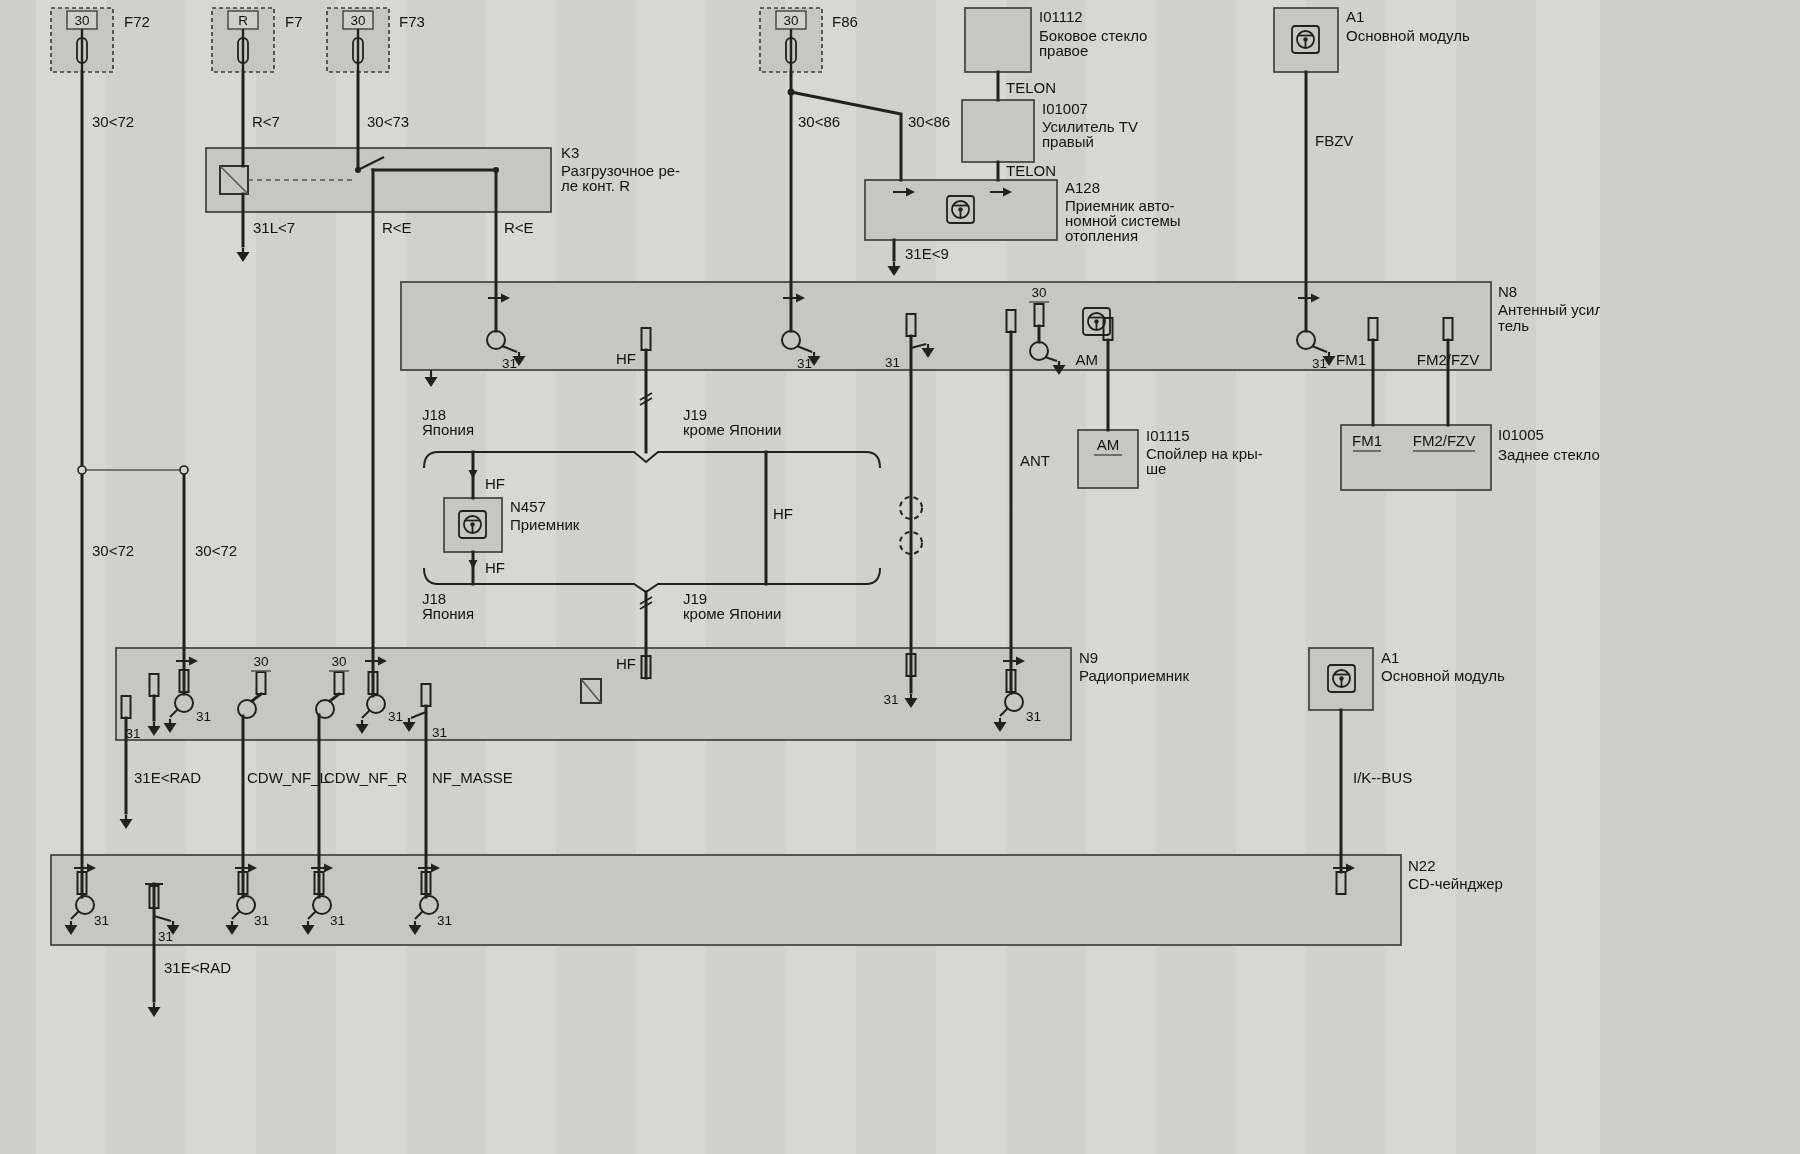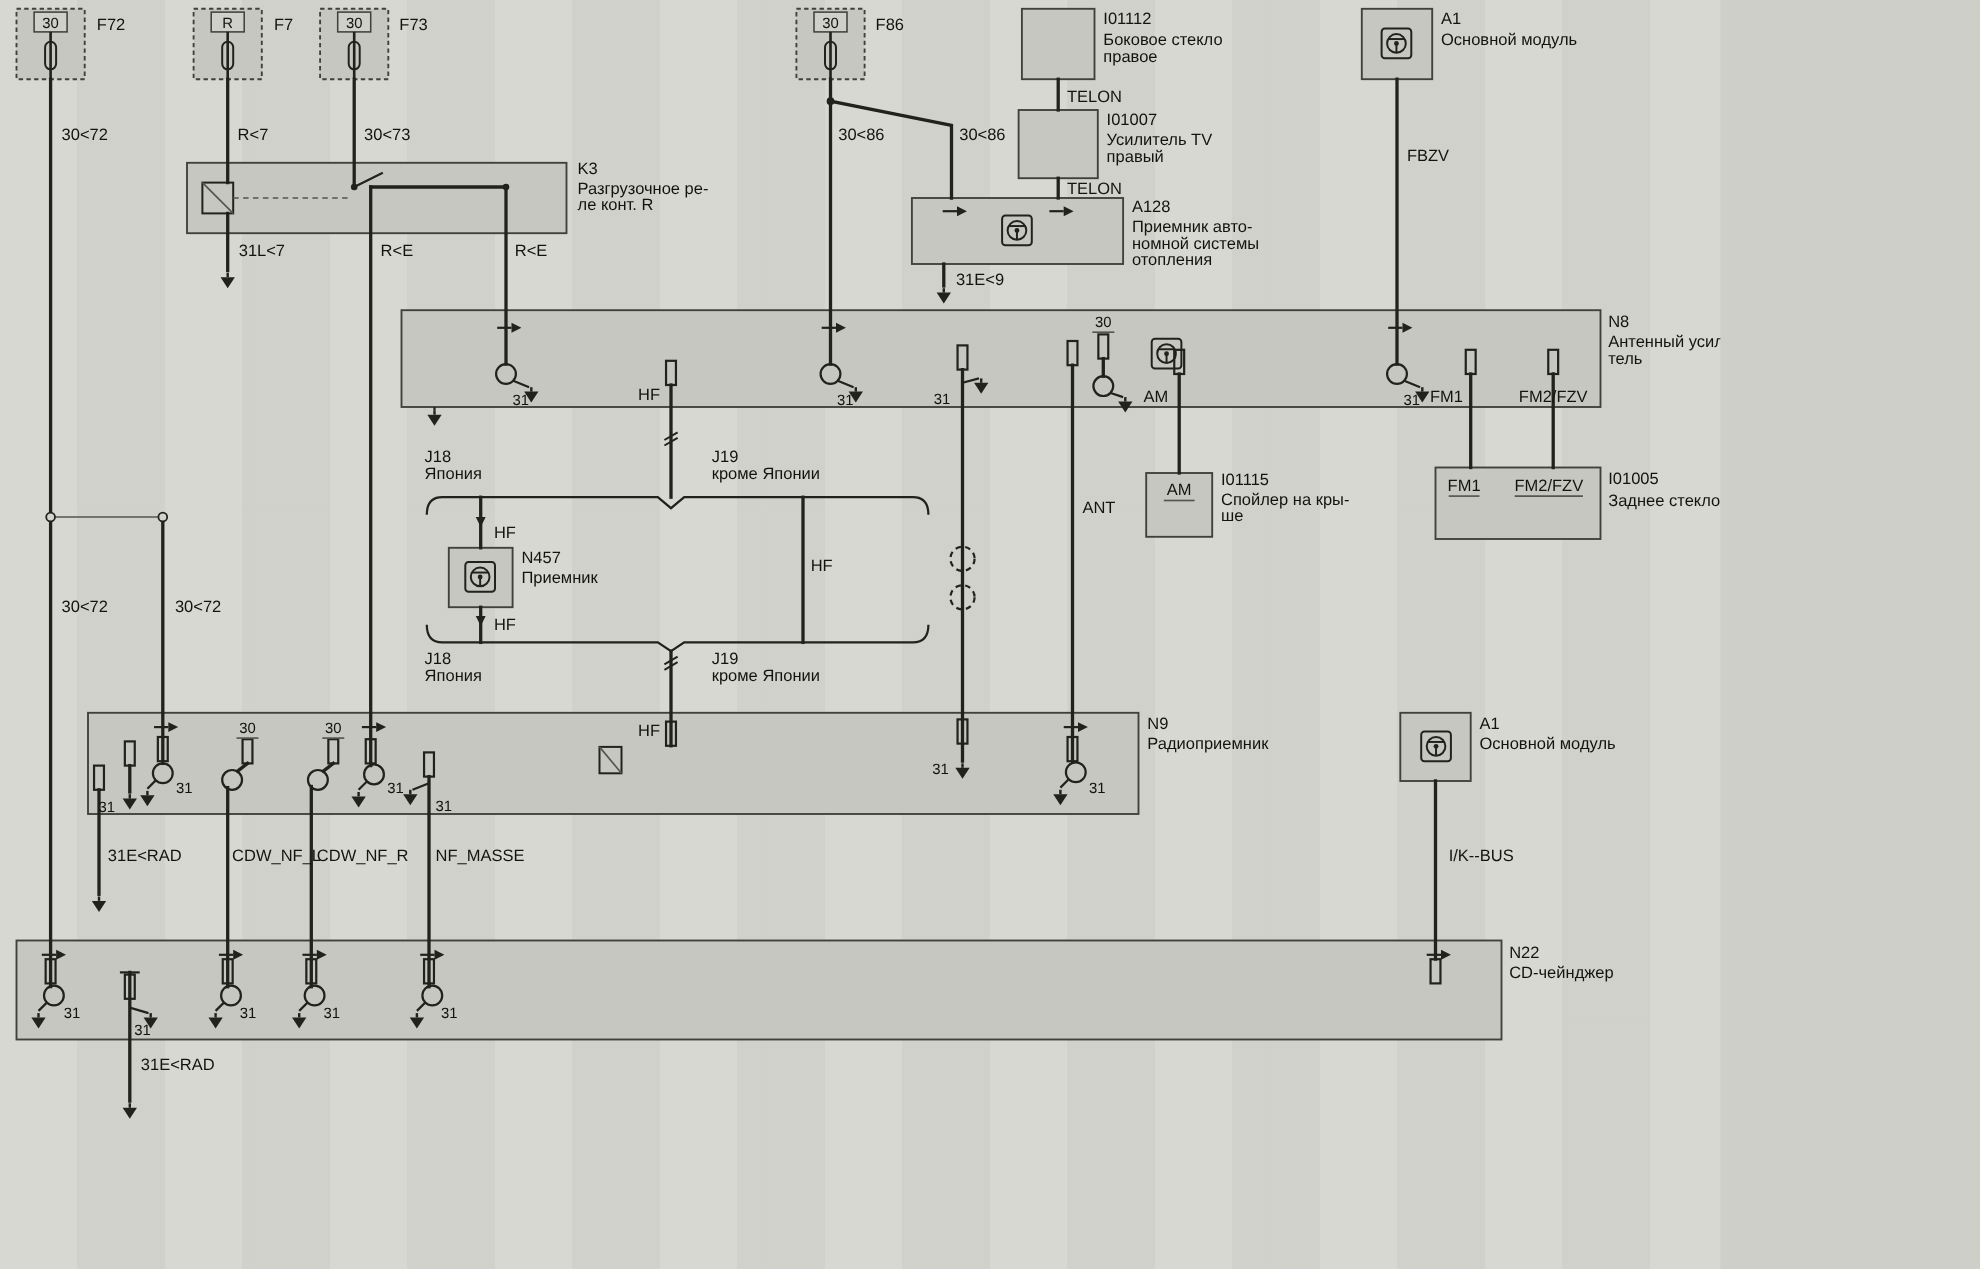--- a/index.html
+++ b/index.html
@@ -1,19 +1,20 @@
 <!DOCTYPE html>
 <html><head>
 <meta charset="utf-8">
 <style>
   html,body{margin:0;padding:0;background:#cfcfca;}
   .stage{
     position:relative;width:1564px;height:1154px;overflow:hidden;
     background:#d6d6d1;
     background-image:repeating-linear-gradient(90deg,rgba(255,255,255,.05) 0 70px,rgba(0,0,0,.025) 70px 150px);
+    margin-left:36px;
   }
   svg{position:absolute;left:0;top:0;}
   text{font-family:"Liberation Sans",sans-serif;font-size:15px;fill:#14140f;}
   .t{font-size:13.5px;}
   .mid{text-anchor:middle;}
   .end{text-anchor:end;}
   .bx{fill:#c7c7c1;stroke:#41413c;stroke-width:1.7;}
   .dash{stroke-dasharray:4 3;}
   .pinbox{fill:#d0d0ca;stroke:#41413c;stroke-width:1.4;}
   .w{stroke:#22221d;stroke-width:3;fill:none;stroke-linecap:square;}

